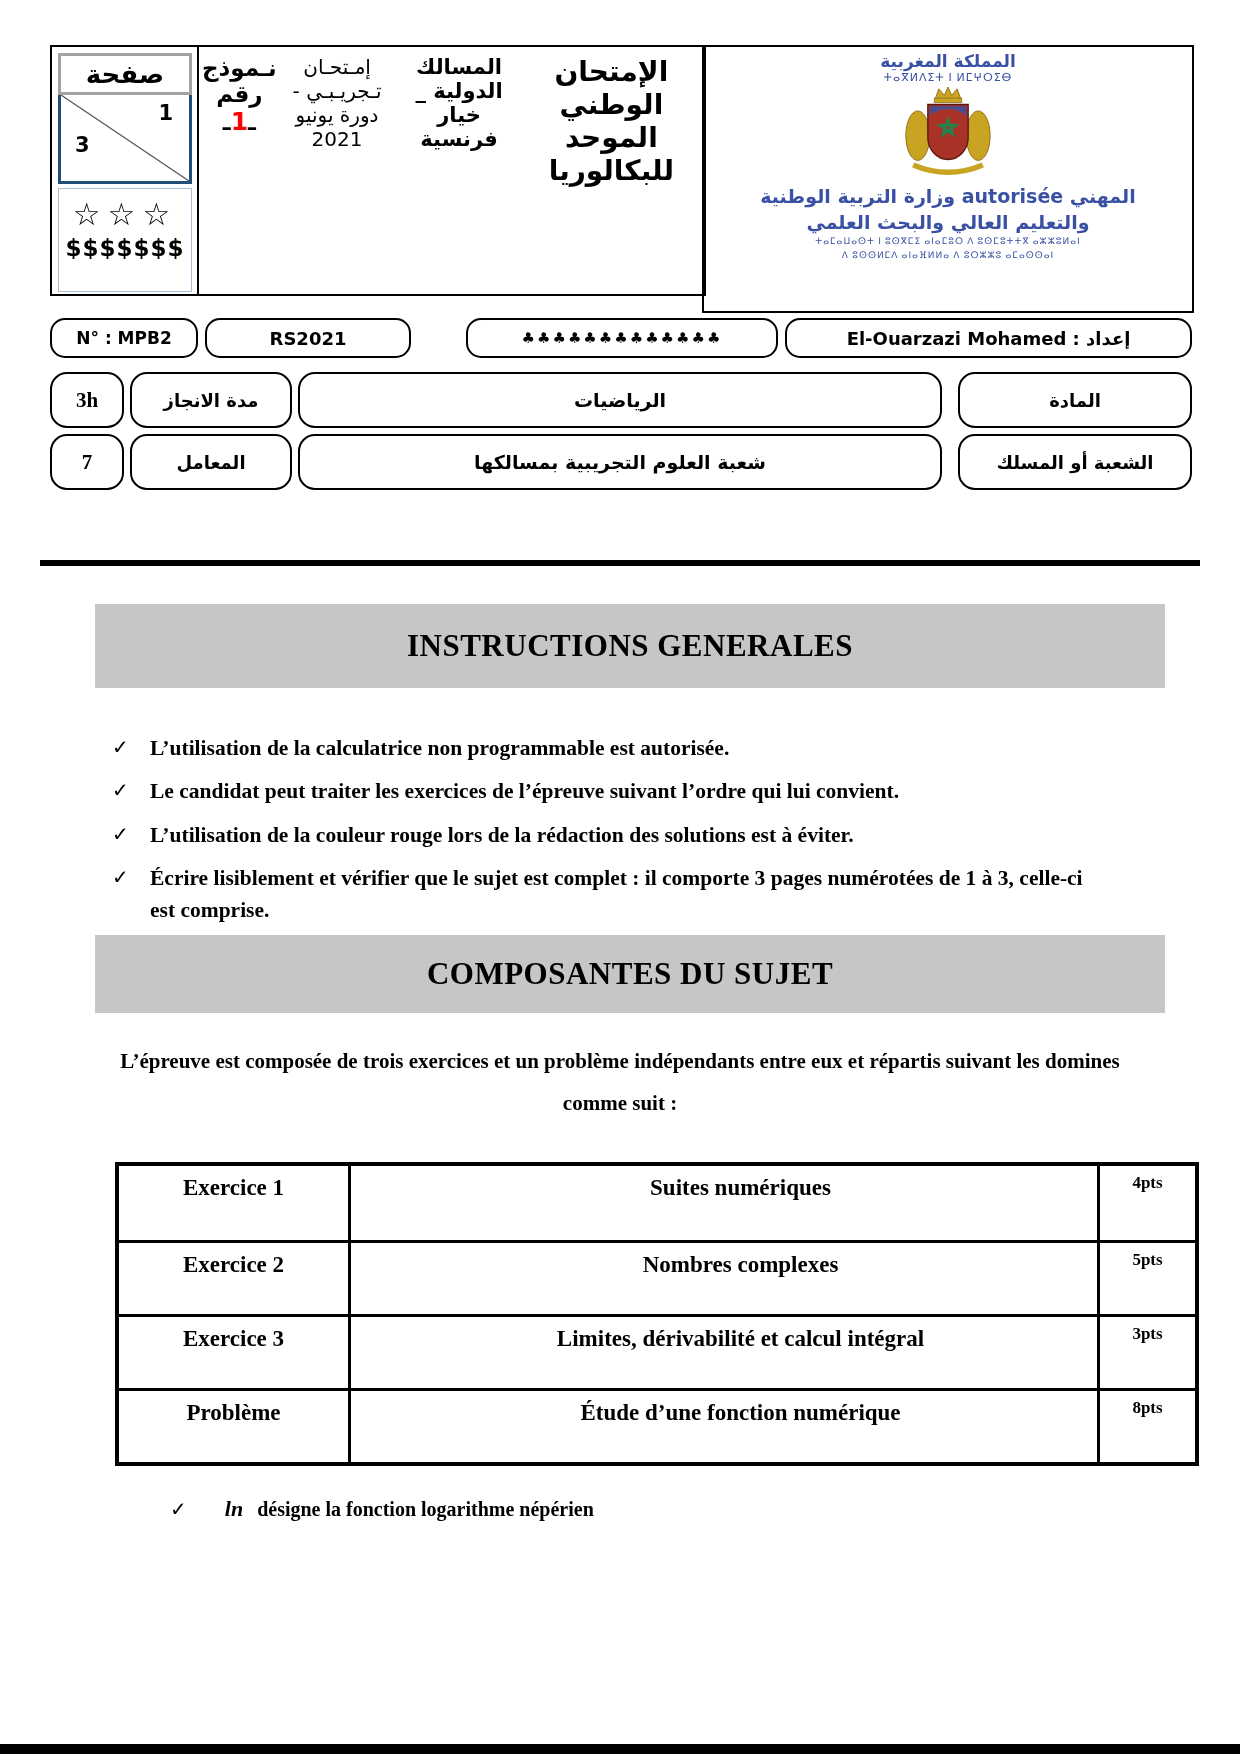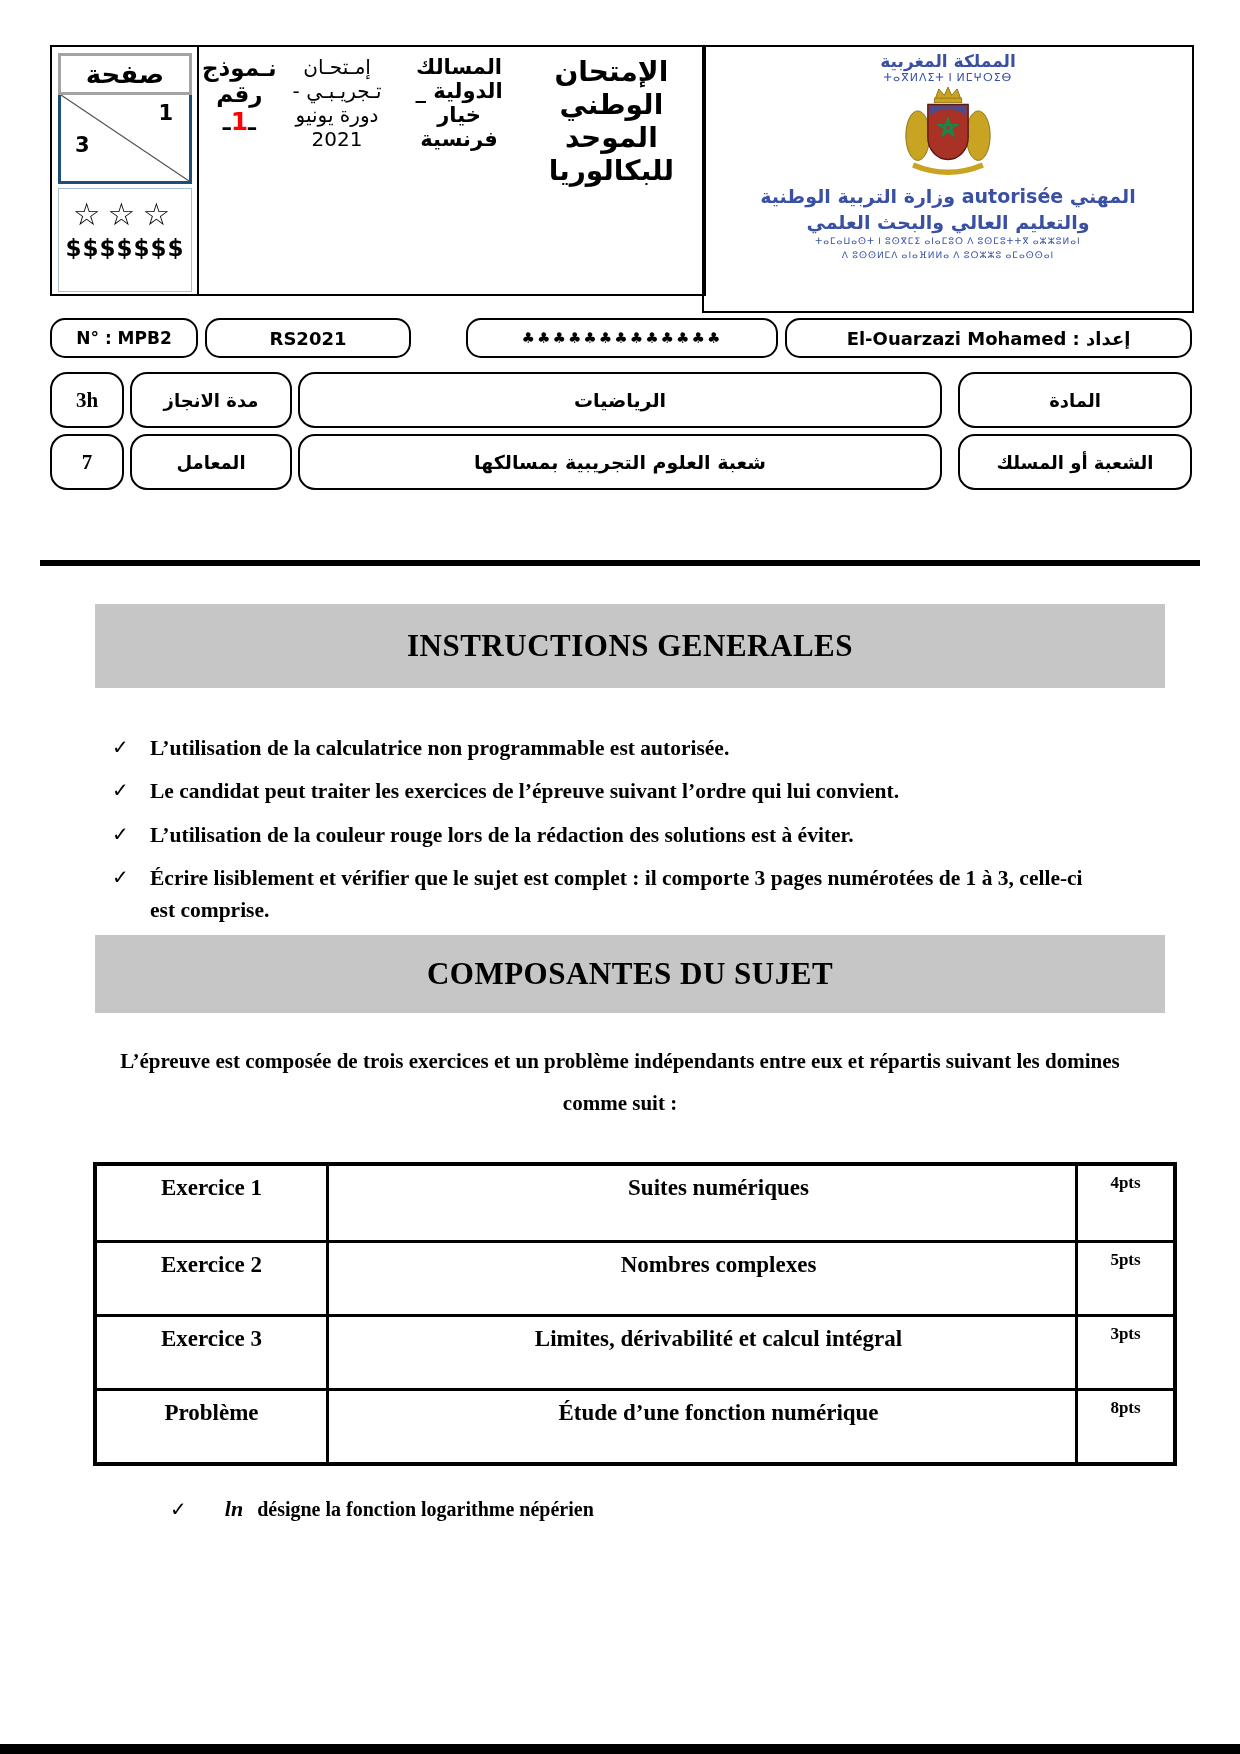--- a/index.html
+++ b/index.html
@@ -66,21 +66,21 @@
   
   .bullets{left:112px;top:732px;width:990px;}
   .bullet{display:flex;align-items:flex-start;margin-bottom:11px;
           font-size:21.5px;font-weight:bold;line-height:1.5;}
   .bullet .chk{width:38px;flex:0 0 38px;font-family:"DejaVu Sans",sans-serif;font-weight:normal;font-size:20px;}
 
   .intro{left:120px;top:1040px;width:1000px;text-align:center;
          font-size:21px;font-weight:bold;line-height:2.0;}
 
   
-  .ctable{left:93px;top:1162px;width:1084px;border:4px solid #000;box-sizing:border-box;
+  .ctable{left:115px;top:1162px;width:1084px;border:4px solid #000;box-sizing:border-box;
           display:grid;grid-template-columns:229px 749px 98px;grid-auto-rows:74px;}
   .ctd{border-top:3.5px solid #000;border-left:3.5px solid #000;box-sizing:border-box;
        display:flex;justify-content:center;align-items:flex-start;font-weight:bold;}
   .ctd.first-row{border-top:none;}
   .ctd.first-col{border-left:none;}
   .ct-label{font-size:23px;padding-top:9px;}
   .ct-topic{font-size:23px;padding-top:9px;padding-left:33px;}
   .ct-pts{font-size:17px;padding-top:7px;}
 
   

